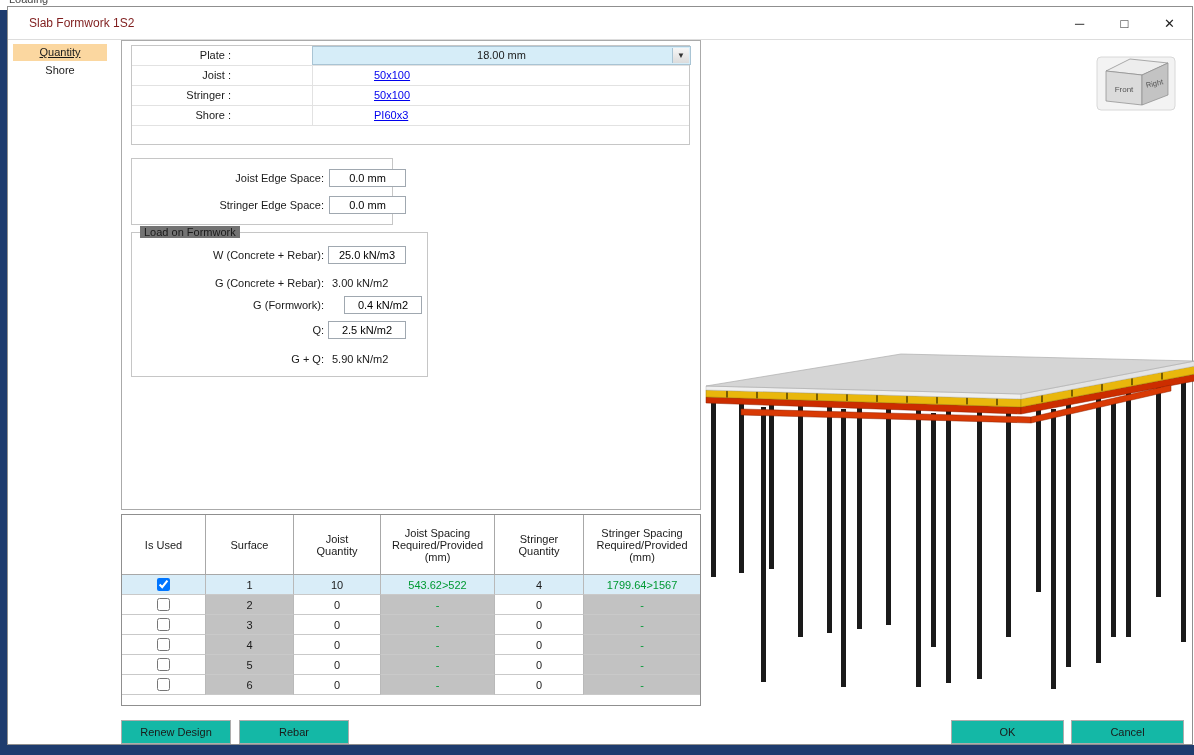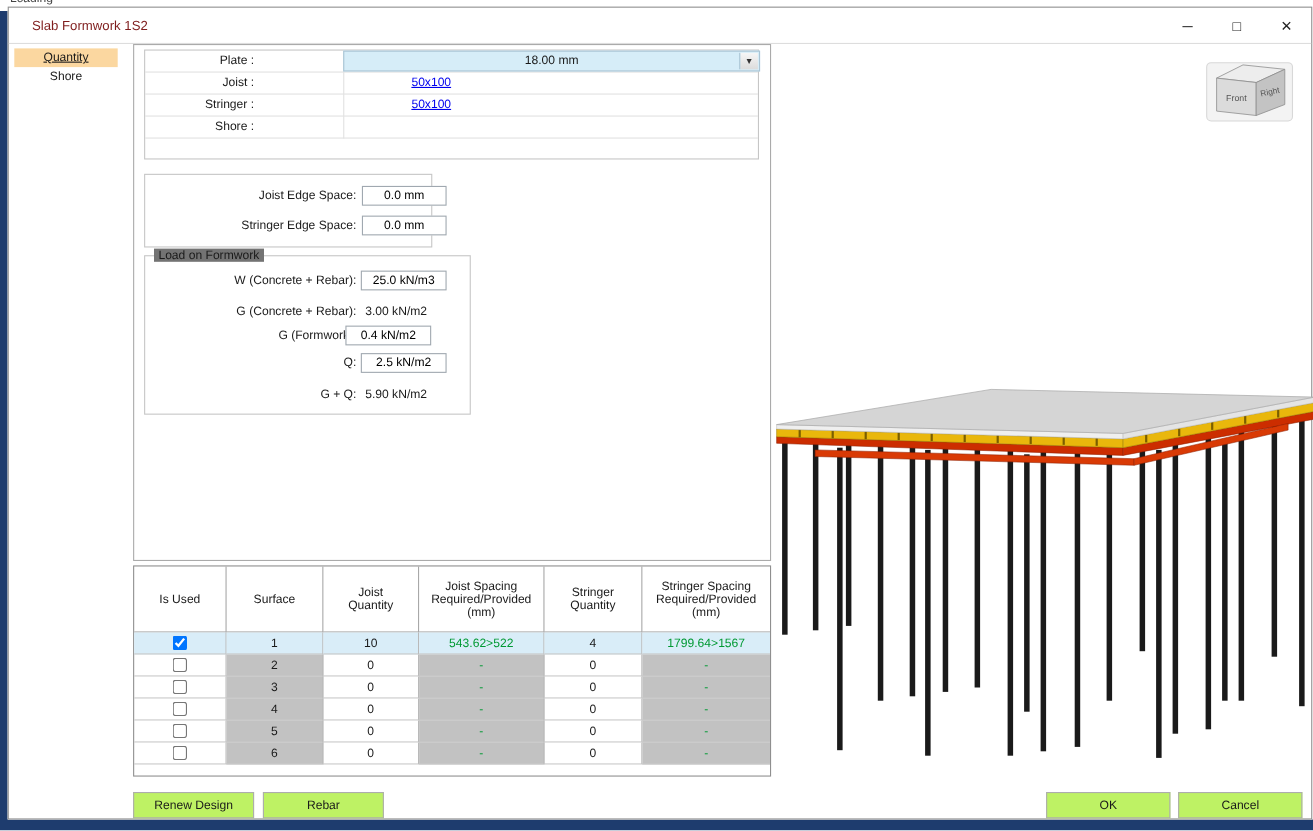--- a/index.html
+++ b/index.html
@@ -65,21 +65,21 @@
   .g-row { display:flex; height:20px; cursor:default; }
   .c { border-right:1px solid #b9b9b9; border-bottom:1px solid #c9c9c9; display:flex;
        align-items:center; justify-content:center; font-size:11px; }
   .cw0{width:84px}.cw1{width:88px}.cw2{width:87px}.cw3{width:114px}.cw4{width:89px}.cw5{flex:1; border-right:none;}
   .sel .c { background:#d9edf8; }
   .c.dis { background:#c2c2c2; }
   .c.green { color:#009933; }
   .c input[type=checkbox]{ width:13px; height:13px; margin:0; }
 
   
-  .btn { position:absolute; height:24px; background:#bef264; border:1px solid #adadad;
+  .btn { position:absolute; height:24px; background:#14b8a6; border:1px solid #adadad;
          font-size:11px; text-align:center; line-height:22px; cursor:pointer; }
   .status { position:absolute; height:24px; line-height:24px; text-align:center;
             font-size:12px; color:#00a24c; }
 </style>
 </head>
 <body>
 
 <div class="bg-text">Loading</div>
 <div class="strip" style="left:0; top:10px; width:7px; height:736px;"></div>
 <div class="strip" style="left:0; top:745px; width:1194px; height:10px;"></div>
@@ -125,38 +125,41 @@
         </div>
     </div>
     <div class="mrow">
       <div class="mlabel">Stringer :</div>
       <div class="mvalue">
           <span class="link">50x100</span>
         </div>
     </div>
     <div class="mrow">
       <div class="mlabel">Shore :</div>
+      <div class="mvalue">
+          <span class="link">PI60x3</span>
+        </div>
     </div>
   </div>
 
   <div class="group" style="left:123px; top:151px; width:262px; height:67px;">
     <div class="flabel" style="top:10px;">Joist Edge Space:</div>
     <input class="finput" style="left: 197px; top: 10px; width: 77px;" value="0.0 mm">
     <div class="flabel" style="top:37px;">Stringer Edge Space:</div>
     <input class="finput" style="left: 197px; top: 37px; width: 77px;" value="0.0 mm">
   </div>
 
   <div class="group" style="left:123px; top:225px; width:297px; height:145px;">
     <span class="legend">Load on Formwork</span>
     <div class="flabel" style="top:13px;">W (Concrete + Rebar):</div>
     <input class="finput" style="left: 196px; top: 13px; width: 78px;" value="25.0 kN/m3">
     <div class="flabel" style="top:41px;">G (Concrete + Rebar):</div>
     <div class="fvalue" style="left:200px; top:41px;">3.00 kN/m2</div>
     <div class="flabel" style="top:63px;">G (Formwork):</div>
-    <input class="finput" style="left: 182px; top: 63px; width: 78px;" value="0.4 kN/m2">
+    <input class="finput" style="left: 212px; top: 63px; width: 78px;" value="0.4 kN/m2">
     <div class="flabel" style="top:88px;">Q:</div>
     <input class="finput" style="left: 196px; top: 88px; width: 78px;" value="2.5 kN/m2">
     <div class="flabel" style="top:117px;">G + Q:</div>
     <div class="fvalue" style="left:200px; top:117px;">5.90 kN/m2</div>
   </div>
 
   <div class="grid" style="left:113px; top:507px; width:580px; height:192px;">
     <div class="g-header">
       <div class="hc cw0">Is Used</div>
       <div class="hc cw1">Surface</div>

